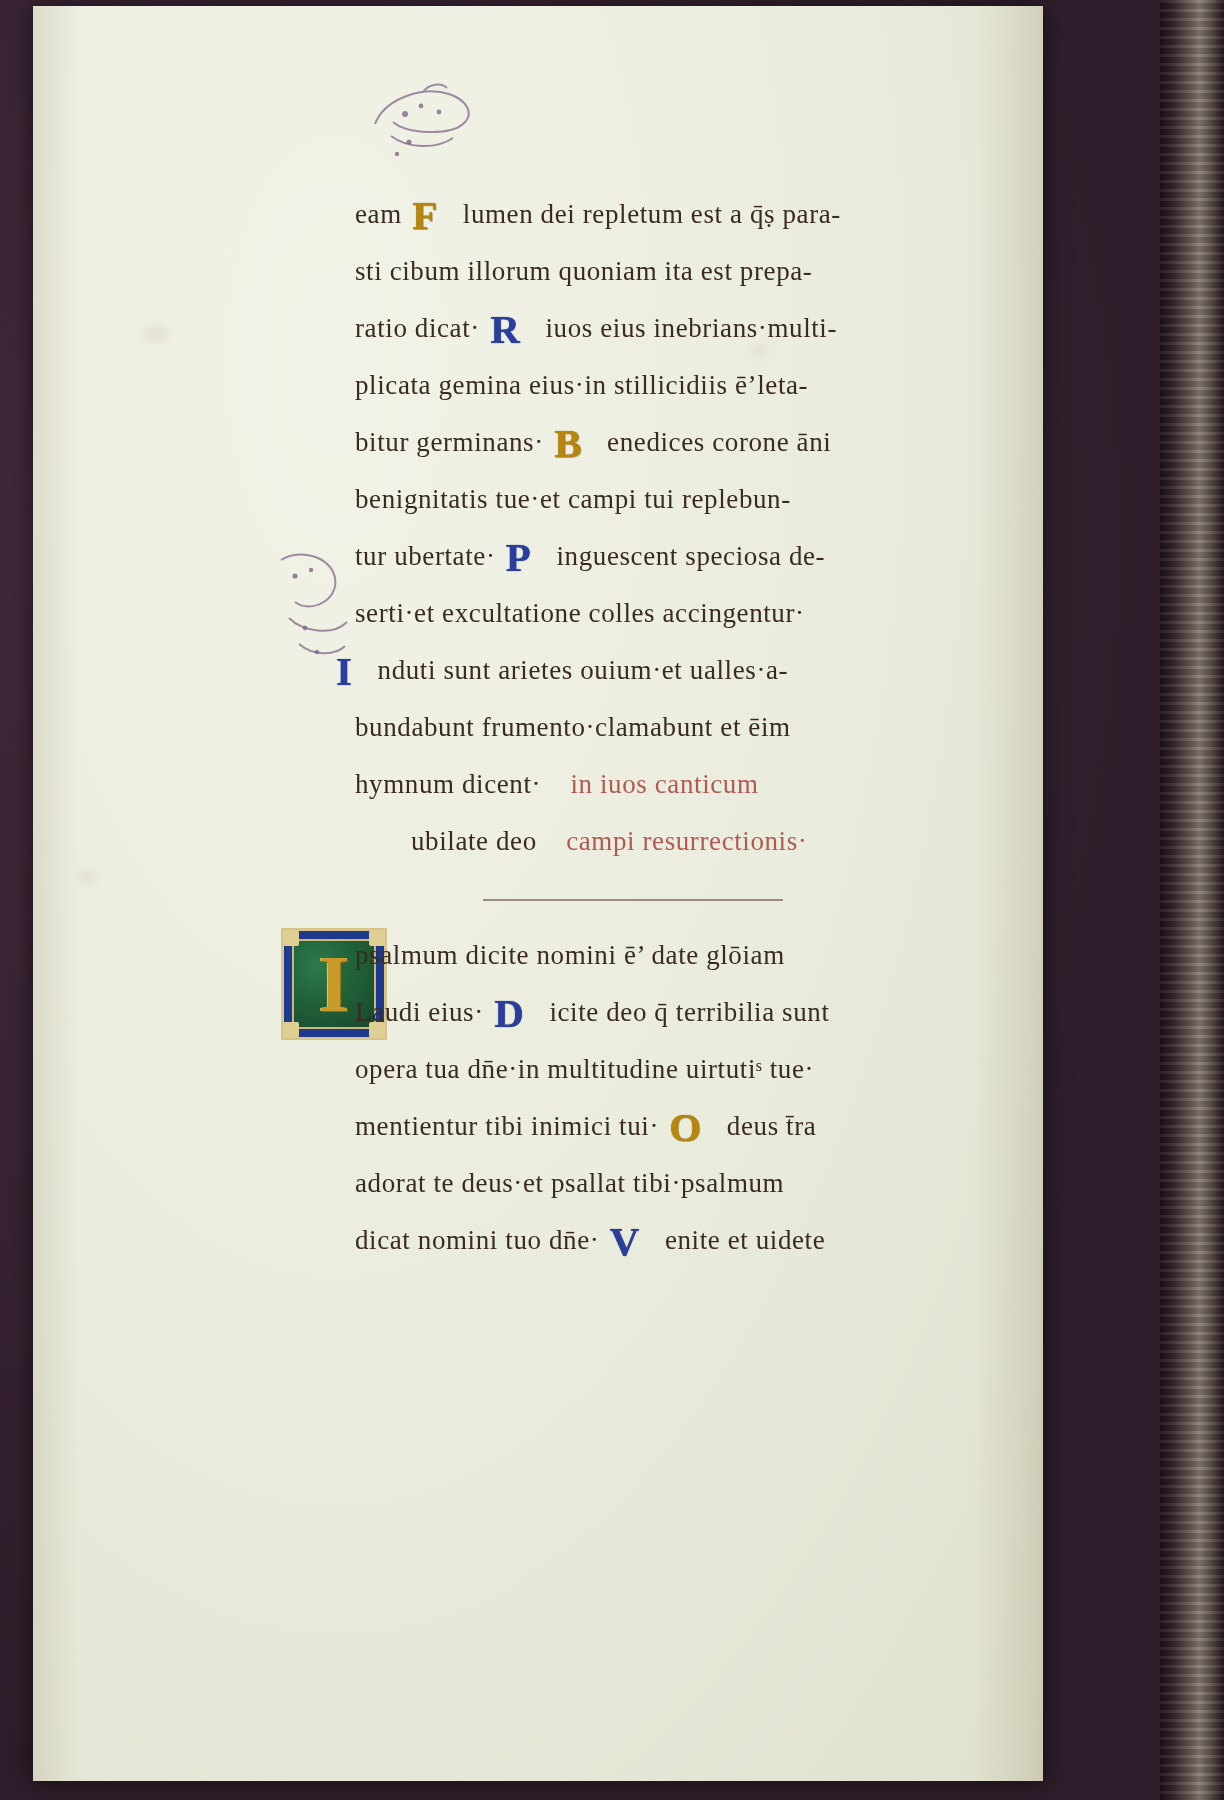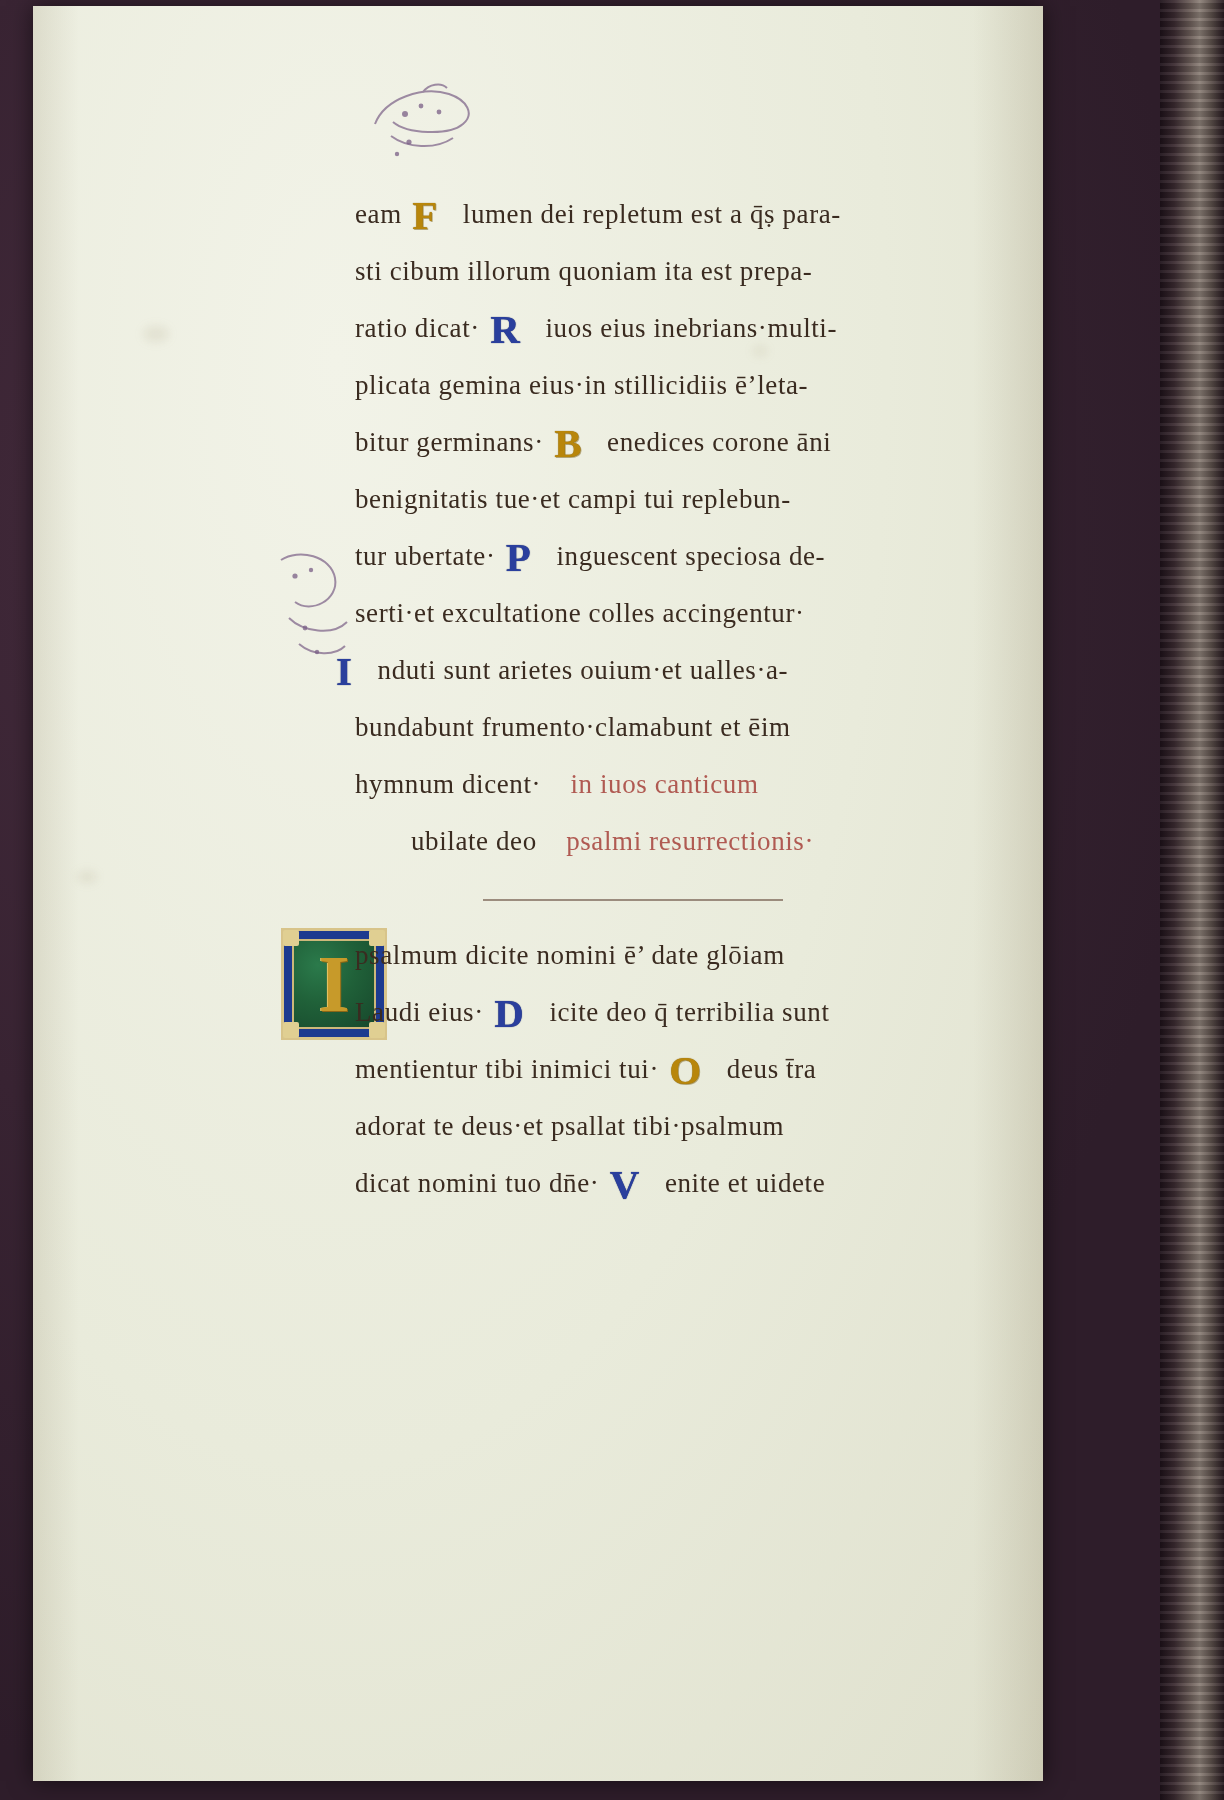--- a/index.html
+++ b/index.html
@@ -273,35 +273,38 @@
 
       <div class="line">
         <span class="txt">bundabunt frumento·clamabunt et ēim</span>
       </div>
 
       <div class="line">
         <span class="txt">hymnum dicent· </span><span class="txt rubric">in iuos canticum</span>
       </div>
 
       <div class="line" style="padding-left:56px;">
-        <span class="txt">ubilate deo </span><span class="txt rubric">psalmi resurrectionis·</span>
+        <span class="txt">ubilate deo </span><span class="txt rubric">campi resurrectionis·</span>
       </div>
 
       <div class="line" style="padding-left:56px;">
         <span class="strike" style="left:150px; top:29px; width:300px;"></span>
       </div>
 
       <div class="line">
         <span class="txt">psalmum dicite nomini ē’ date glōiam</span>
       </div>
 
       <div class="line">
         <span class="txt">Laudi eius· </span><span class="versal blue">D</span><span class="txt">icite deo q̄ terribilia sunt</span>
       </div>
 
+      <div class="line">
+        <span class="txt">opera tua dn̄e·in multitudine uirtutiˢ tue·</span>
+      </div>
 
       <div class="line">
         <span class="txt">mentientur tibi inimici tui· </span><span class="versal gold">O</span><span class="txt">deus t̄ra</span>
       </div>
 
       <div class="line">
         <span class="txt">adorat te deus·et psallat tibi·psalmum</span>
       </div>
 
       <div class="line">

